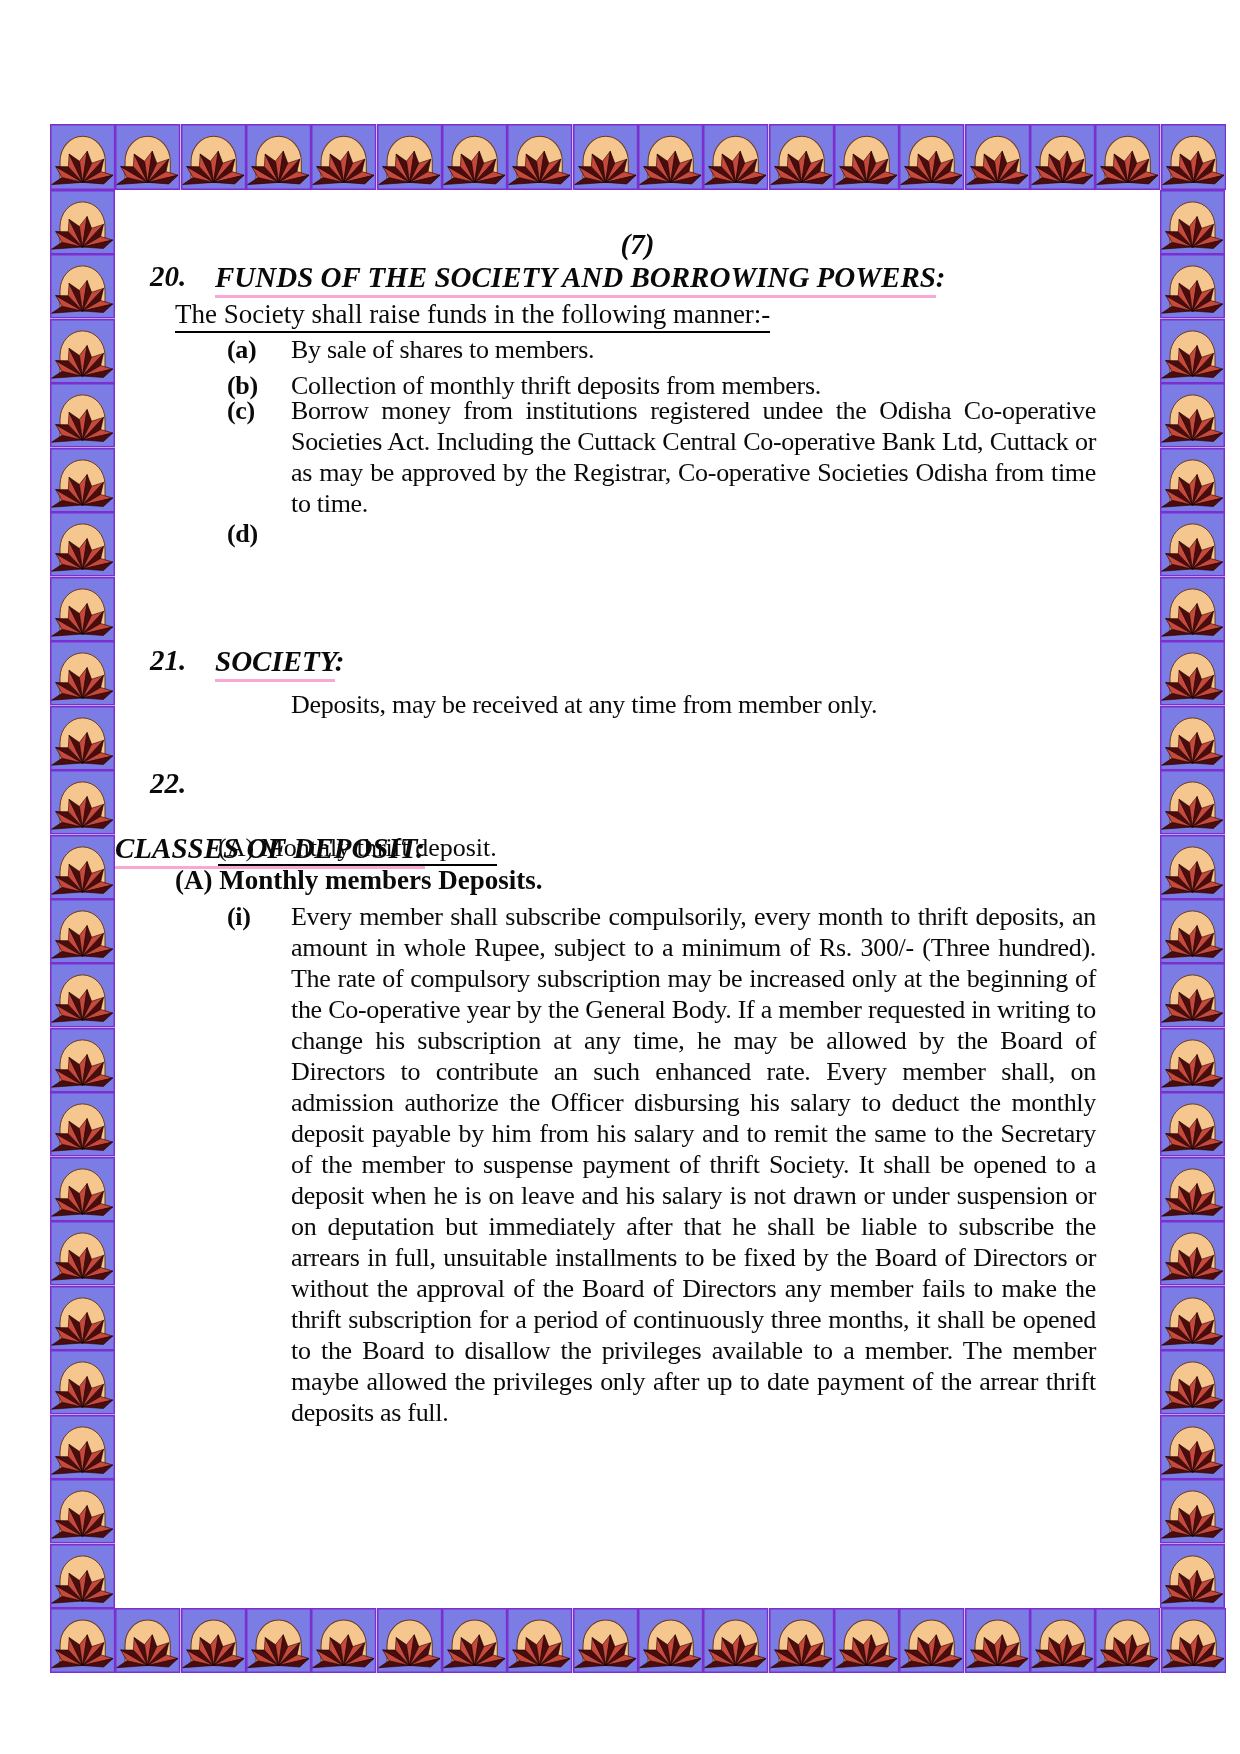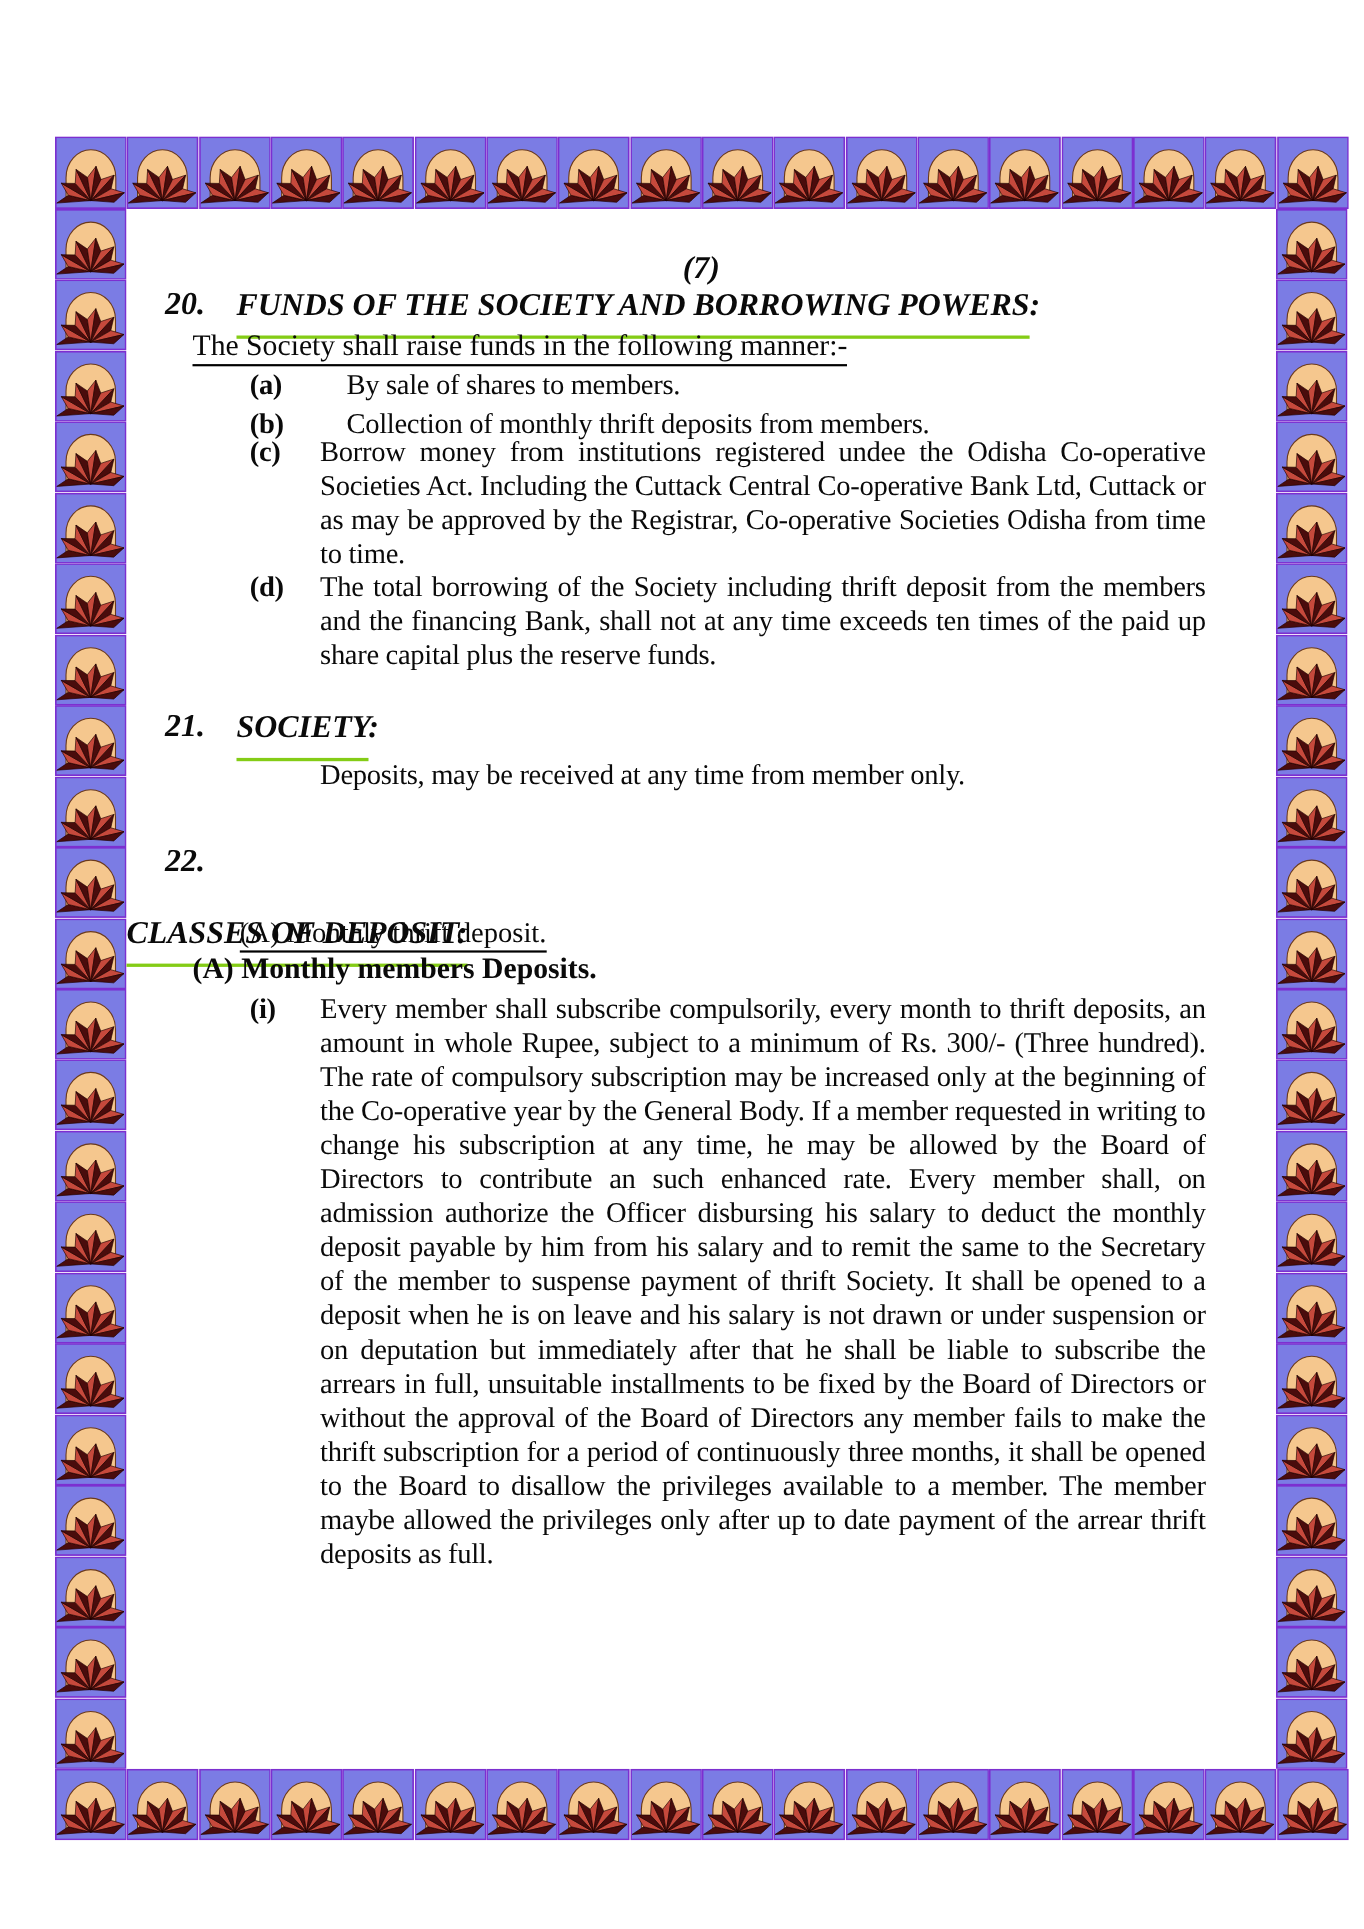--- a/index.html
+++ b/index.html
@@ -20,29 +20,29 @@
   #border-right{left:1160px;}
   .h-strip svg, .v-strip svg{flex:1 1 auto;width:100%;height:100%;display:block;}
   
   .abs{position:absolute;left:115px;width:1045px;}
   #page-number{top:228px;text-align:center;padding-right:58px;
     font-weight:bold;font-style:italic;font-size:29px;}
   .sec-row{display:flex;align-items:flex-start;}
   .sec-num{margin-left:35px;width:65px;flex:0 0 65px;
     font-weight:bold;font-style:italic;font-size:29px;line-height:1.08;}
   .sec-title{font-weight:bold;font-style:italic;font-size:29px;line-height:1.08;
-    border-bottom:3px solid #84cc16;padding-bottom:12px;}
+    border-bottom:3px solid #f9a8d4;padding-bottom:2px;}
   #sec20{top:261px;}
   #sec20-intro{top:299px;}
   #sec20-intro span{margin-left:60px;display:inline-block;font-size:27px;
     border-bottom:2px solid #000;padding-bottom:1px;}
   .li-row{display:flex;align-items:flex-start;font-size:26px;line-height:31px;letter-spacing:-0.3px;}
   .li-label{margin-left:112px;width:64px;flex:0 0 64px;font-weight:bold;}
   .li-text{width:805px;flex:0 0 805px;text-align:justify;}
-  .li-text.single{text-align:left;margin-left:24px;}
+  .li-text.single{text-align:left;}
   #item-a{top:334px;}
   #item-b{top:370px;}
   #item-c{top:395px;}
   #item-d{top:518px;}
   #sec21{top:645px;}
   #sec21-body{top:690px;}
   #sec21-body span{margin-left:176px;display:inline-block;font-size:26px;letter-spacing:-0.3px;text-align:right;}
   #sec22{top:768px;flex-direction:column;}
   #sec22-subtitle{top:833px;}
   #sec22-subtitle span{margin-left:103px;display:inline-block;font-size:26px;
@@ -1285,21 +1285,20 @@
   <div id="item-b" class="abs li-row">
     <div class="li-label">(b)</div>
     <div class="li-text single">Collection of monthly thrift deposits from members.</div>
   </div>
   <div id="item-c" class="abs li-row">
     <div class="li-label">(c)</div>
     <div class="li-text">Borrow money from institutions registered undee the Odisha Co-operative Societies Act.  Including the Cuttack Central Co-operative Bank Ltd, Cuttack or as may be approved by the Registrar, Co-operative Societies Odisha from time to time.</div>
   </div>
   <div id="item-d" class="abs li-row">
     <div class="li-label">(d)</div>
-    <div class="li-text">The total borrowing of the Society including thrift deposit from the members and the financing Bank, shall not at any time exceeds ten times of the paid up share capital plus the reserve funds.</div>
   </div>
 
   <div id="sec21" class="abs sec-row">
     <div class="sec-num">21.</div>
     <div>
       <span class="sec-title">SOCIETY</span><span class="colon-out">:</span>
     </div>
   </div>
   <div id="sec21-body" class="abs">
     <span>Deposits, may be received at any time from member only.</span>

